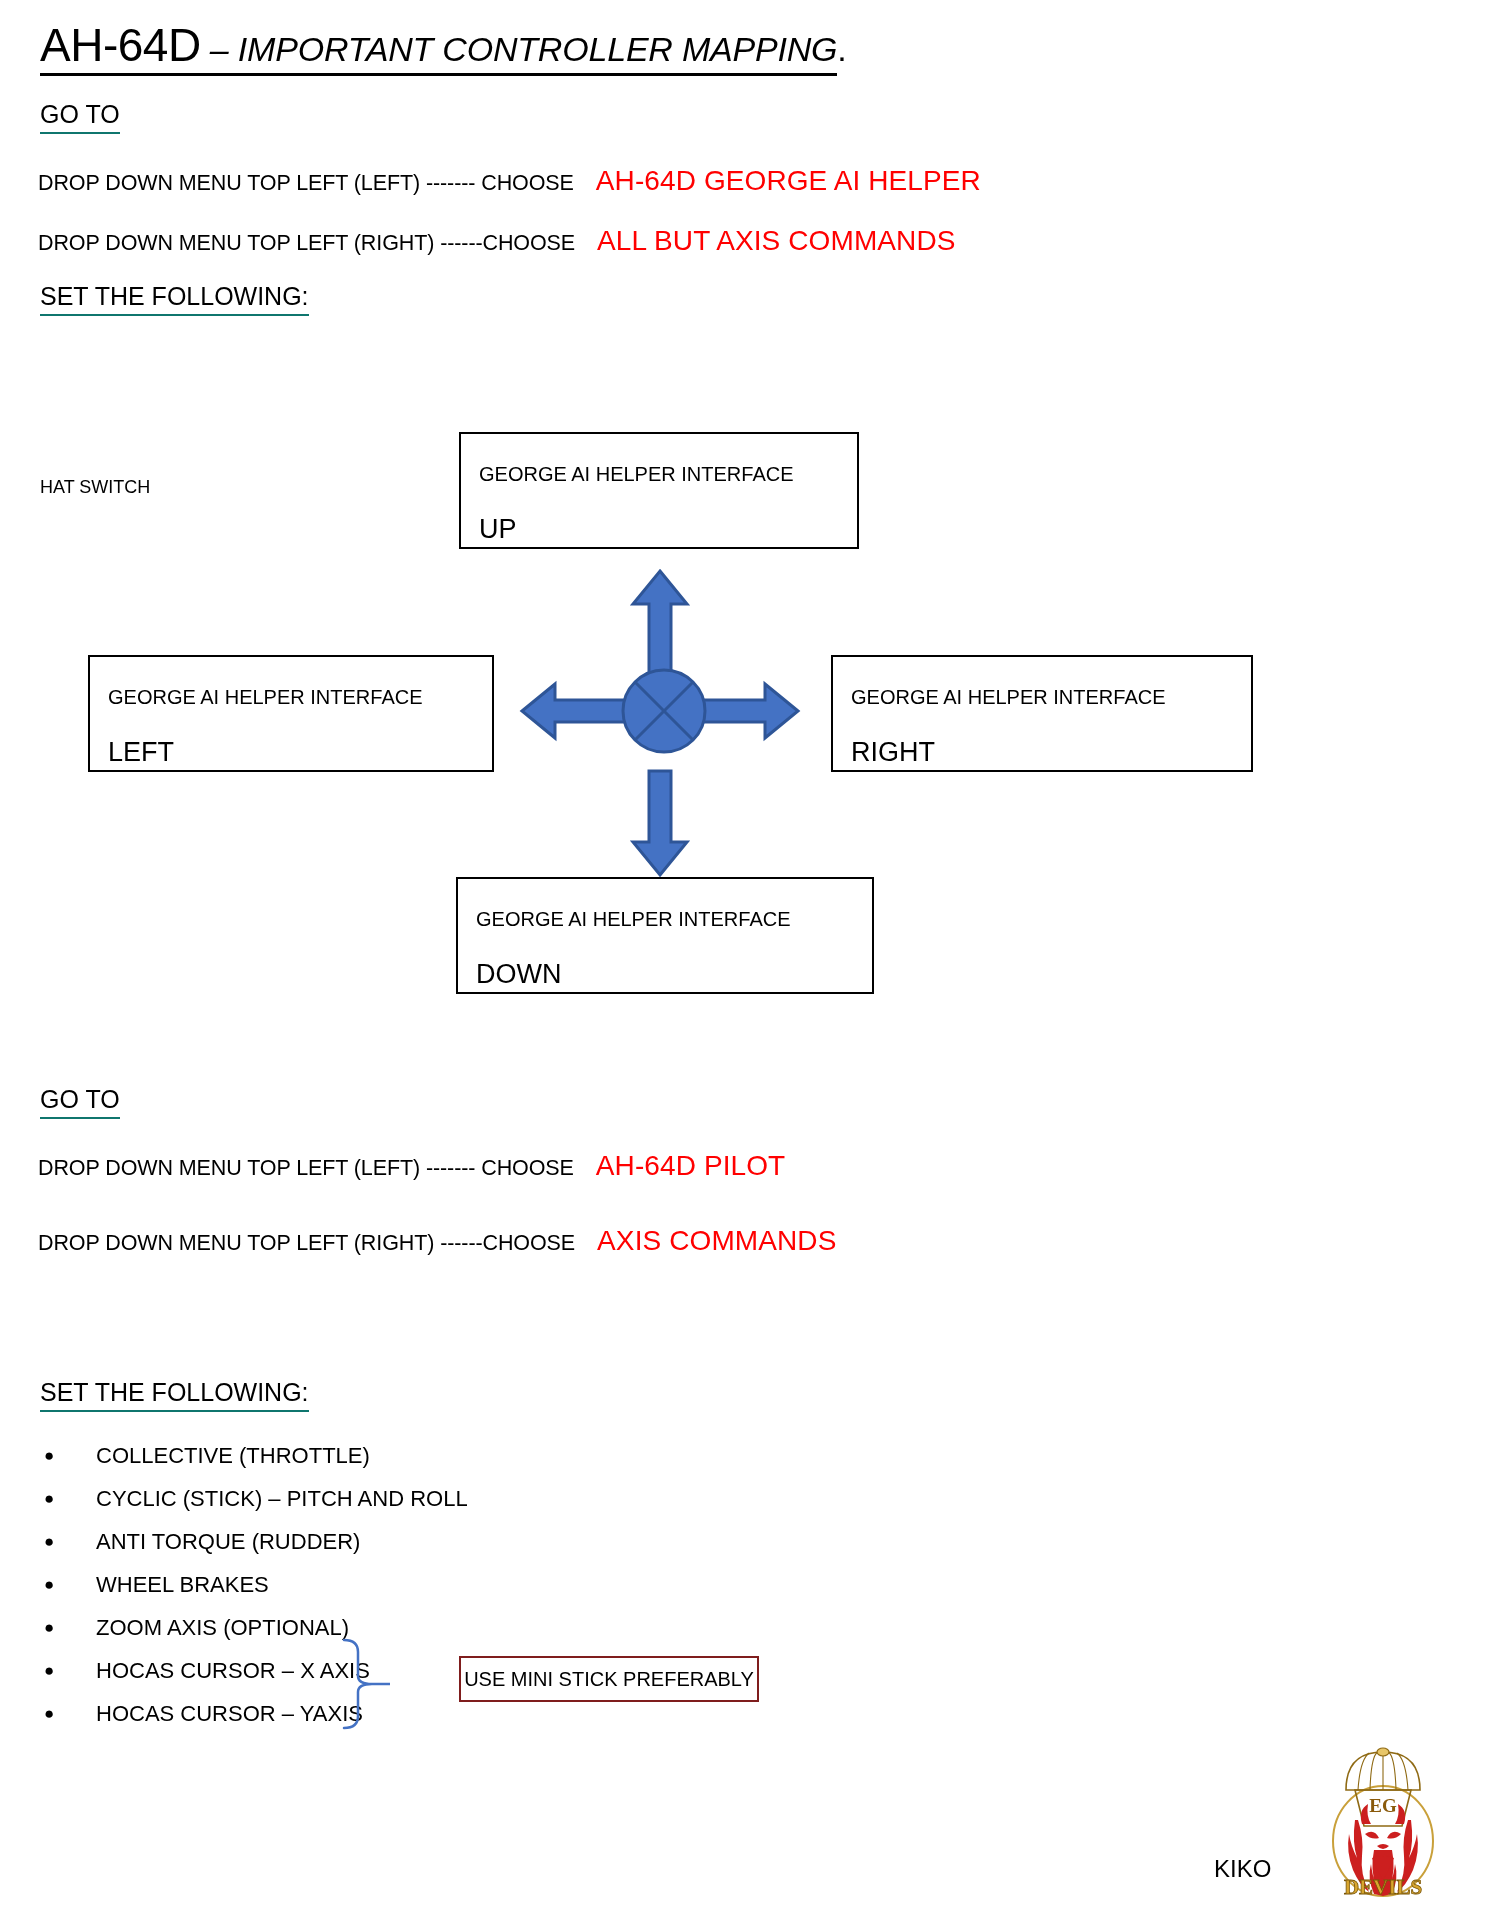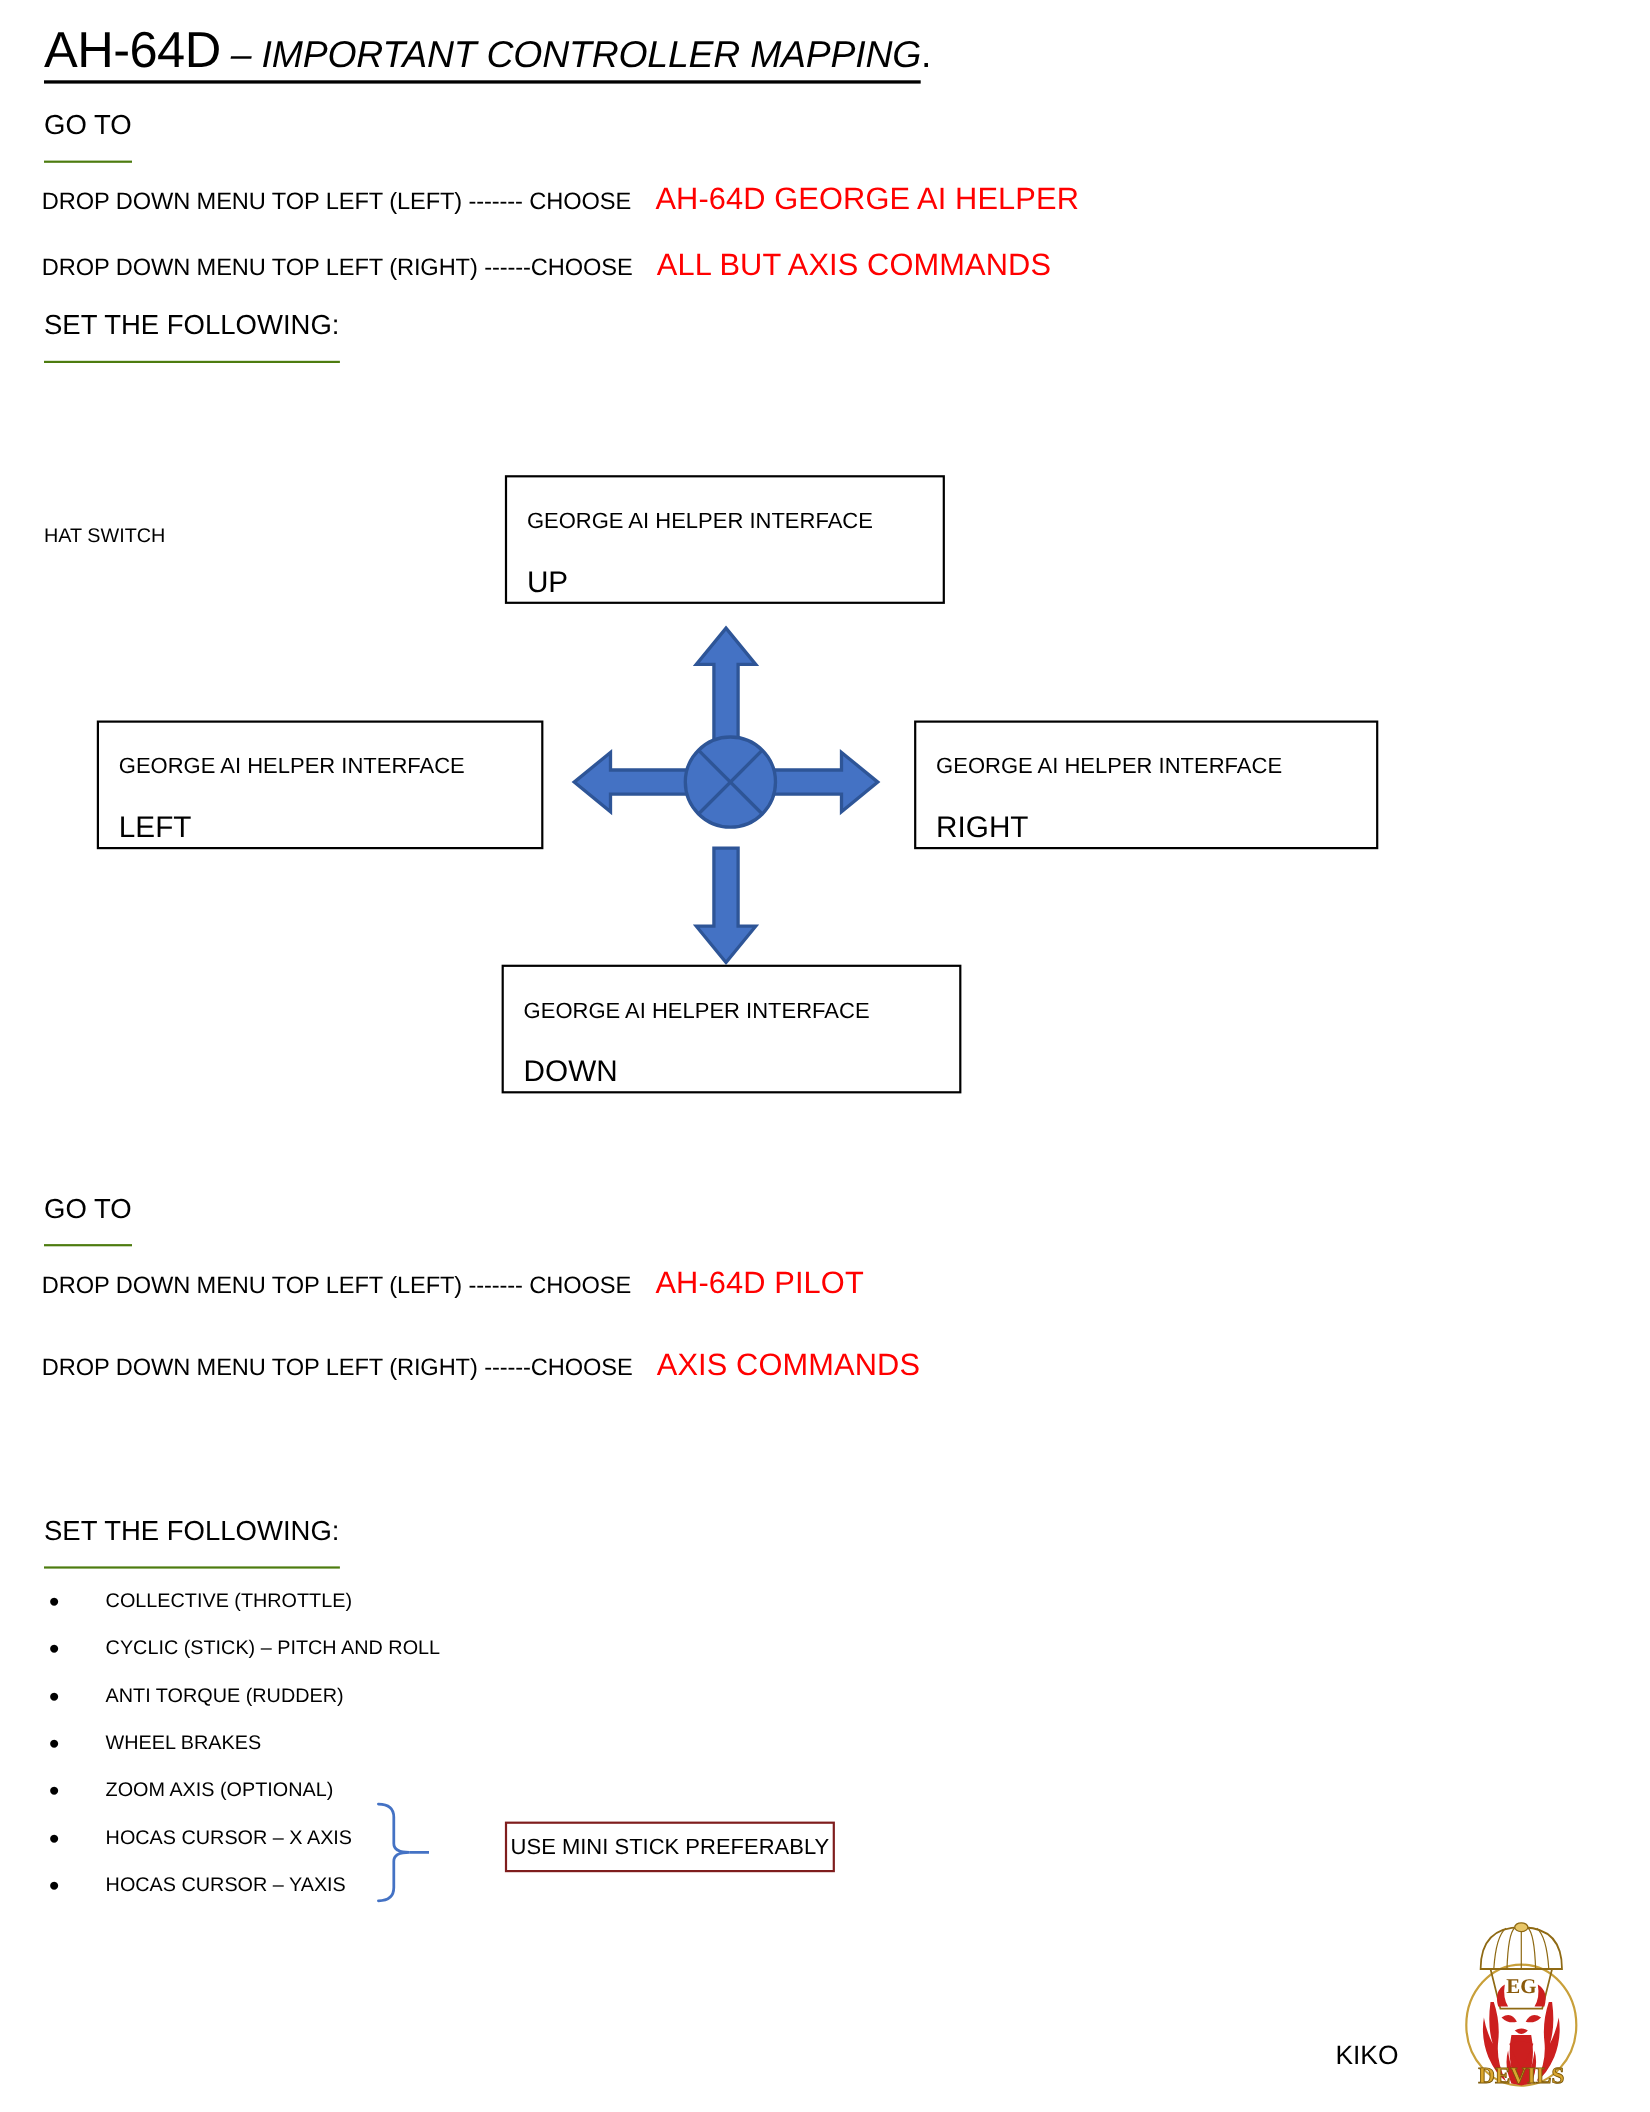--- a/index.html
+++ b/index.html
@@ -47,22 +47,22 @@
     font-size: 34px;
   }
 
   
   .heading {
     position: absolute;
     font-size: 25px;
     white-space: nowrap;
   }
   .heading span.u {
-    border-bottom: 2px solid #4d7c0f;
-    padding-bottom: 17px;
+    border-bottom: 2px solid #0f766e;
+    padding-bottom: 3px;
     display: inline-block;
   }
 
   
   .instr {
     position: absolute;
     white-space: nowrap;
     font-size: 21.5px;
     letter-spacing: -0.1px;
   }
@@ -116,21 +116,21 @@
     position: absolute;
     left: 40px;
     top: 1434px;
     margin: 0;
     padding: 0;
     list-style: none;
   }
   #bullet-list li {
     position: relative;
     height: 43px;
-    font-size: 18px;
+    font-size: 22px;
     line-height: 43px;
     white-space: nowrap;
     padding-left: 56px;
   }
   #bullet-list li::before {
     content: "\25CF";
     position: absolute;
     left: 4px;
     top: 0;
     font-size: 17px;

